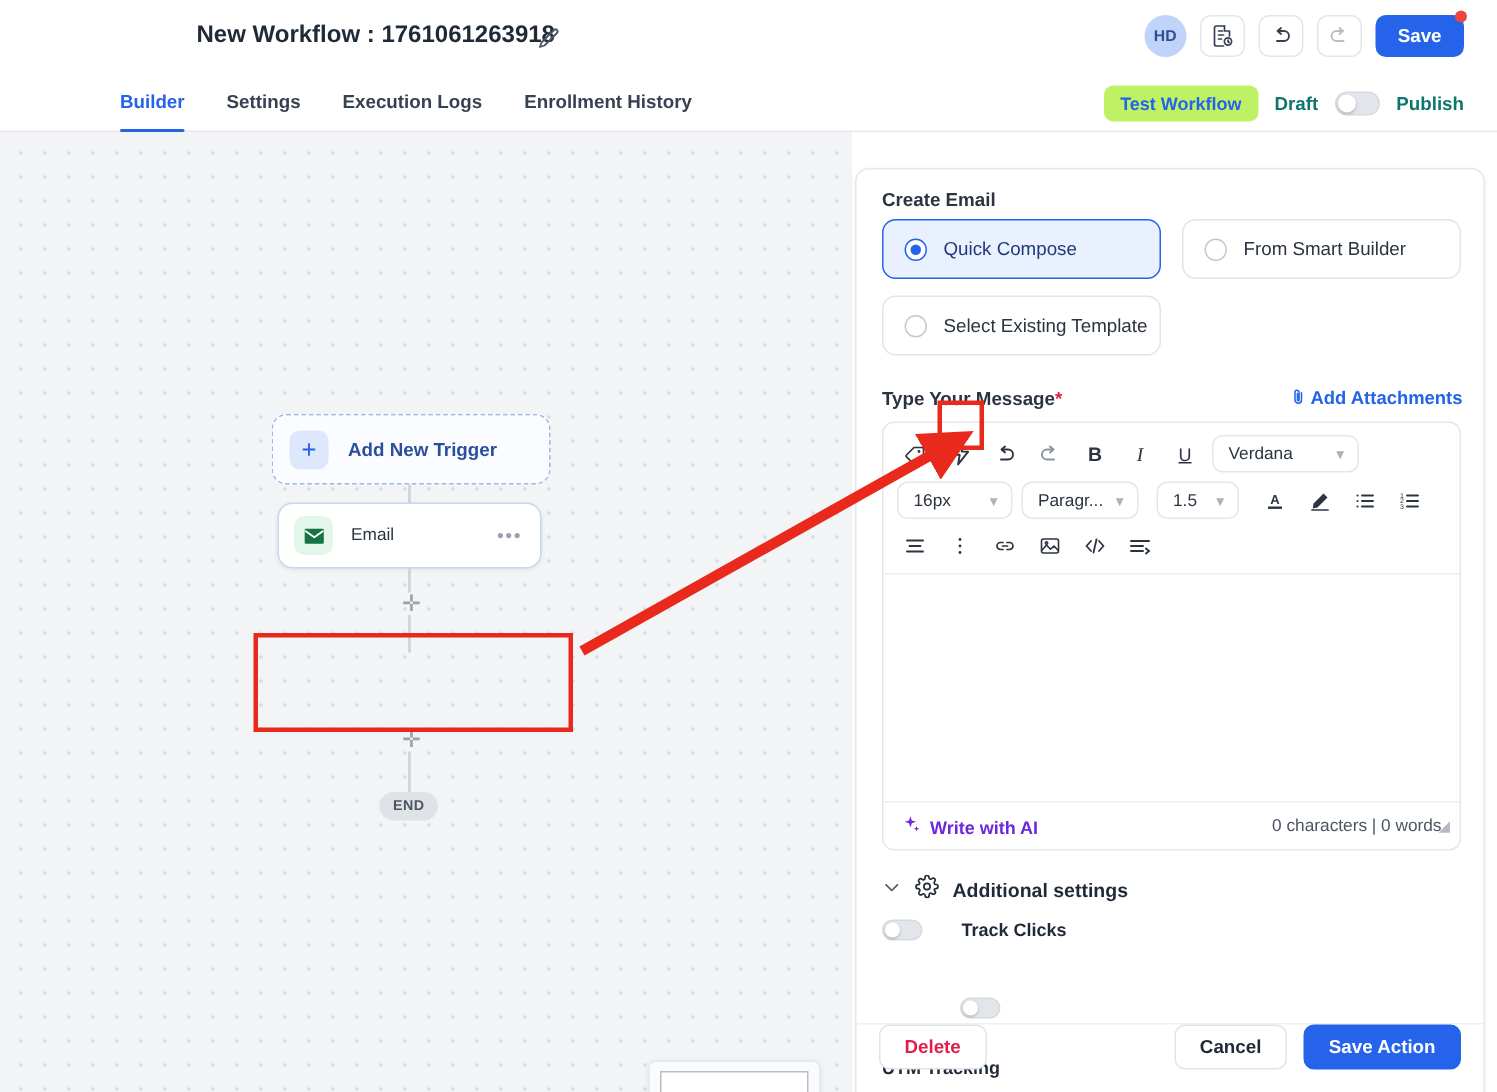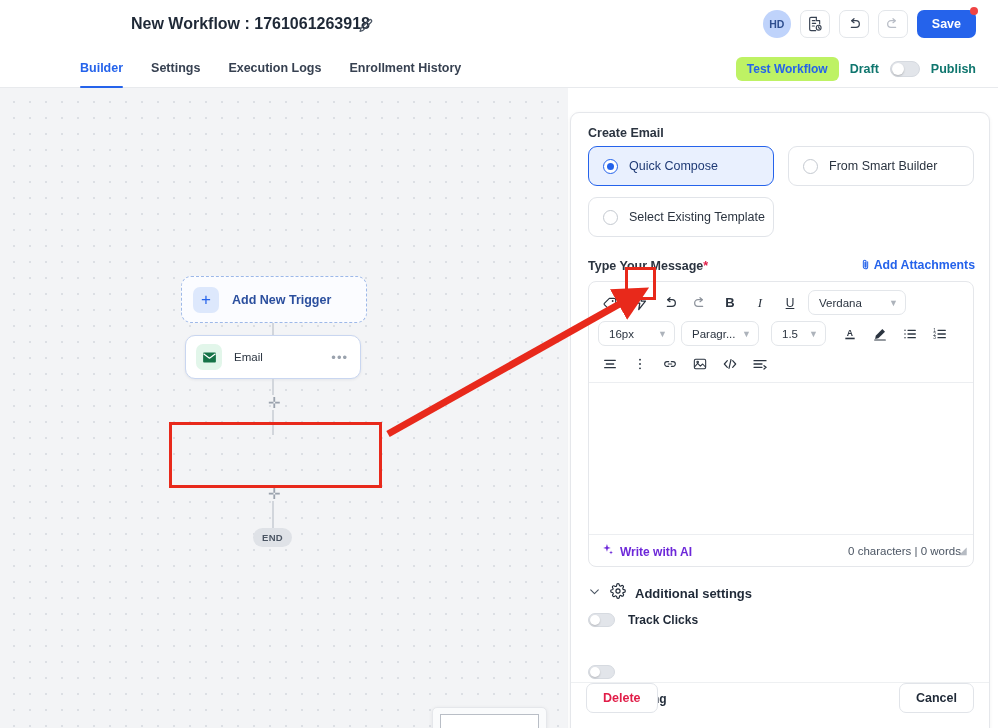--- a/index.html
+++ b/index.html
@@ -231,21 +231,21 @@
     display: flex; align-items: flex-end; gap: 6px;
   }
   .counter { font-size: 11.5px; color: #4b5563; }
 
   .addl {
     position: absolute; left: 17px; top: 470px;
     display: flex; align-items: center; gap: 9px; cursor: pointer;
   }
   .addl-title { font-size: 13px; font-weight: bold; color: #1f2937; }
 
-  .track-row { position: absolute; left: 17px; display: flex; align-items: flex-start; gap: 13px; }
+  .track-row { position: absolute; left: 17px; display: flex; align-items: flex-end; gap: 26px; }
   .sw {
     width: 27px; height: 14px; border-radius: 8px; background: #e2e5ea;
     position: relative; border: 1px solid #d6dae0; cursor: pointer; flex: none;
   }
   .sw .knob {
     position: absolute; left: 1px; top: 1px; width: 10px; height: 10px;
     border-radius: 50%; background: #fff; box-shadow: 0 1px 2px rgba(0,0,0,.2);
   }
   .track-lbl { font-size: 12px; color: #1f2937; font-weight: bold; }
   .track-desc {
@@ -563,20 +563,21 @@
       <div class="sw">
           <div class="knob"></div>
         </div>
       <div class="track-lbl">UTM Tracking</div>
     </div>
 
     <div class="footer">
       <button class="btn btn-delete">Delete</button>
       <div class="footer-right">
         <button class="btn btn-cancel">Cancel</button>
+        <button class="btn btn-save">Save Action</button>
       </div>
     </div>
   </div>
 
   <div class="annot annot-box-email"></div>
   <div class="annot annot-box-bolt"></div>
   <svg class="annot annot-arrow">
     <defs>
       <marker id="ah" markerWidth="5" markerHeight="5" refX="2.2" refY="2.5" orient="auto">
         <path d="M0,0 L5,2.5 L0,5 z" fill="#e8291b"></path>

